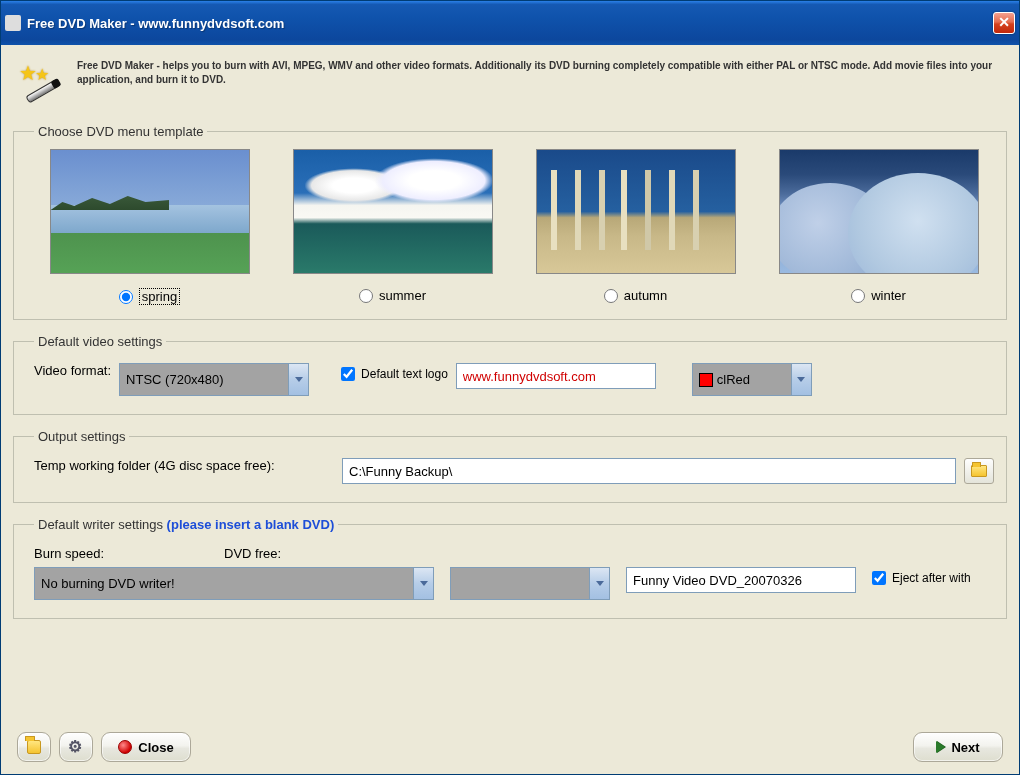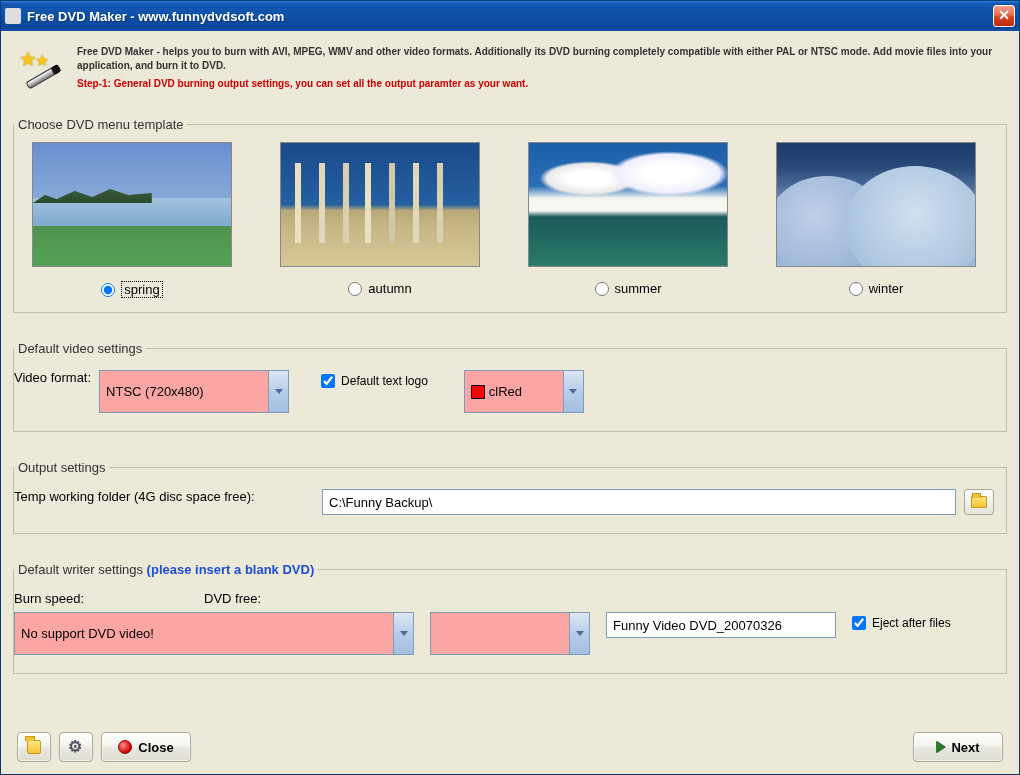--- a/index.html
+++ b/index.html
@@ -12,21 +12,21 @@
   overflow: hidden;
 }
 .window {
   width: 1020px;
   height: 775px;
   display: flex;
   flex-direction: column;
   border: 1px solid #003c74;
 }
 .titlebar {
-  height: 30px;
+  height: 44px;
   background: linear-gradient(to bottom, #2a80e8 0%, #1559b3 8%, #0f52ab 40%, #0c479d 88%, #0f52ab 100%);
   display: flex;
   align-items: center;
   padding: 15px 4px;
   color: white;
   font-size: 13px;
   font-weight: bold;
 }
 .titlebar .app-icon {
   width: 16px; height: 16px;
@@ -88,22 +88,22 @@
   font-size: 16px;
   text-shadow: 0 0 2px #b8860b;
 }
 .star.s1 { left: -2px; top: -2px; font-size: 20px; }
 .star.s2 { left: 14px; top: 2px; font-size: 16px; }
 .intro-text { flex: 1; font-size: 10px; font-weight: bold; }
 .intro-text .line1 { color: #333; line-height: 1.35; }
 .intro-text .step { color: #d00000; margin-top: 6px; }
 fieldset {
   border: 1px solid #bfbfb0;
-  margin: 14px 0;
-  padding: 10px 12px 14px 0;
+  margin: 7px 0;
+  padding: 10px 12px 14px 20px;
 }
 legend {
   padding: 0 4px;
   color: #333;
   font-size: 13px;
 }
 legend .red-part { color: #1d4ed8; font-weight: bold; }
 .templates {
   display: flex;
   justify-content: space-between;
@@ -141,22 +141,22 @@
 }
 .tmpl-radio input { margin-right: 2px; }
 .tmpl-radio.selected span { border: 1px dotted #000; padding: 0 2px; }
 .row { display: flex; align-items: flex-start; gap: 8px; margin: 4px 0; }
 .label { font-size: 13px; }
 .dropdown {
   position: relative;
   display: inline-flex;
   align-items: stretch;
   border: 1px solid #7f9db9;
-  background: #fca5a5;
-  height: 43px;
+  background: #a3a3a3;
+  height: 33px;
 }
 .dropdown .dd-val {
   padding: 3px 6px;
   font-size: 13px;
   min-width: 0;
   flex: 1;
   white-space: nowrap;
   overflow: hidden;
   display: flex;
   align-items: center;
@@ -229,21 +229,21 @@
   padding: 6px 4px 2px 4px;
   gap: 8px;
   margin-top: auto;
 }
 .btn {
   height: 30px;
   min-width: 90px;
   padding: 0 14px;
   background: linear-gradient(to bottom, #fefefe 0%, #f3f3ee 45%, #e7e7df 55%, #dedecf 100%);
   border: 1px solid #aca899;
-  border-radius: 4px;
+  border-radius: 9px;
   display: inline-flex;
   align-items: center;
   justify-content: center;
   gap: 6px;
   font-size: 13px;
   font-weight: bold;
   cursor: pointer;
   box-shadow: inset 0 0 0 1px rgba(255,255,255,0.6);
 }
 .icon-btn {
@@ -285,46 +285,45 @@
     <div class="intro-box">
       <div class="intro-icon">
         <span class="star s1">★</span>
         <span class="star s2">★</span>
         <div class="wand">
             <div class="wand-tip"></div>
           </div>
       </div>
       <div class="intro-text">
         <div class="line1">Free DVD Maker - helps you to burn with AVI, MPEG, WMV and other video formats. Additionally its DVD burning completely compatible with either PAL or NTSC mode. Add movie files into your application, and burn it to DVD.</div>
-        <div class="step">Step-1: General DVD burning output settings, you can set all the output paramter as your want.</div>
       </div>
     </div>
 
     <fieldset>
       <legend>Choose DVD menu template</legend>
       <div class="templates">
         <div class="tmpl">
           <div class="thumb spring"></div>
           <label class="tmpl-radio selected">
             <input type="radio" name="tmpl" checked="" style="">
             <span>spring</span>
           </label>
         </div>
         <div class="tmpl">
+          <div class="thumb summer"></div>
+          <label class="tmpl-radio">
+            <input type="radio" name="tmpl" style="">
+            <span>summer</span>
+          </label>
+        </div>
+        <div class="tmpl">
           <div class="thumb autumn"></div>
           <label class="tmpl-radio">
             <input type="radio" name="tmpl" style="">
             <span>autumn</span>
-          </label>
-        </div>
-        <div class="tmpl">
-          <div class="thumb summer"></div>
-          <label class="tmpl-radio">
-            <input type="radio" name="tmpl" style="">
-            <span>summer</span>
           </label>
         </div>
         <div class="tmpl">
           <div class="thumb winter"></div>
           <label class="tmpl-radio">
             <input type="radio" name="tmpl" style="">
             <span>winter</span>
           </label>
         </div>
       </div>
@@ -336,20 +335,21 @@
         <span class="label">Video format:</span>
         <div class="dropdown" style="width:190px">
           <div class="dd-val">NTSC (720x480)</div>
           <div class="dd-btn"></div>
         </div>
         <span style="width:16px"></span>
         <label class="row" style="gap:6px">
           <input type="checkbox" checked="" style="">
           <span>Default text logo</span>
         </label>
+        <input class="textinput redtext" style="flex: 0 0 200px;" value="www.funnydvdsoft.com">
         <span style="width:20px"></span>
         <div class="dropdown" style="width:120px">
           <div class="dd-val">
             <span class="color-swatch"></span>
             <span>clRed</span>
           </div>
           <div class="dd-btn"></div>
         </div>
       </div>
     </fieldset>
@@ -368,31 +368,31 @@
     <fieldset>
       <legend>
         <span>Default writer settings</span><span class="red-part">  (please insert a blank DVD)</span>
       </legend>
       <div class="row" style="gap:40px; margin-bottom:6px;">
         <span class="label" style="width:150px">Burn speed:</span>
         <span class="label">DVD free:</span>
       </div>
       <div class="row" style="gap:16px">
         <div class="dropdown" style="width:400px">
-          <div class="dd-val">No support DVD video!</div>
+          <div class="dd-val">No burning DVD writer!</div>
           <div class="dd-btn"></div>
         </div>
         <div class="dropdown" style="width:160px">
           <div class="dd-val"></div>
           <div class="dd-btn"></div>
         </div>
         <input class="textinput" style="flex: 0 0 230px;" value="Funny Video DVD_20070326">
         <label class="row" style="gap:6px">
           <input type="checkbox" checked="" style="">
-          <span>Eject after files</span>
+          <span>Eject after with</span>
         </label>
       </div>
     </fieldset>
 
     <div class="bottom-bar">
       <button class="btn icon-btn">
         <span class="ico16 ico-open"></span>
       </button>
       <button class="btn icon-btn">
         <span class="ico16 ico-settings"></span>

